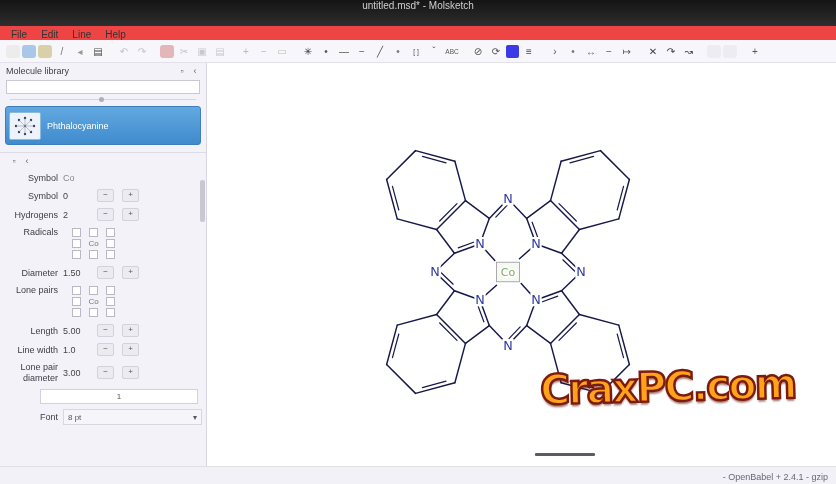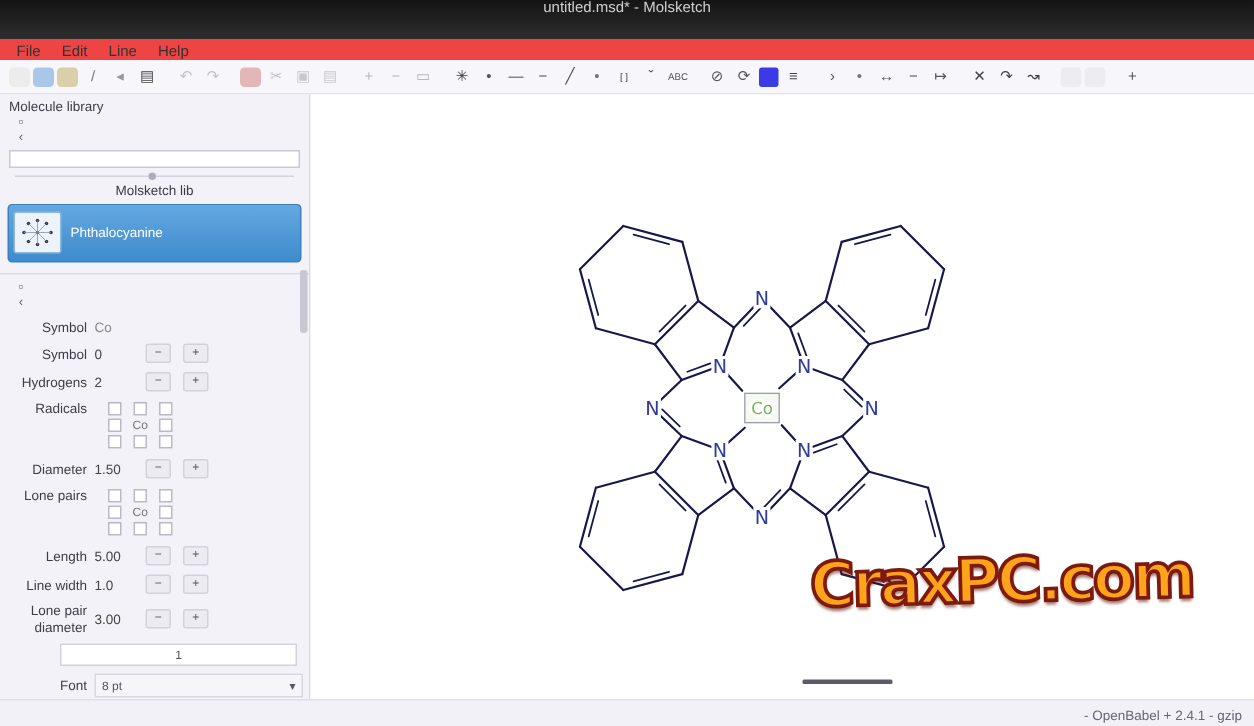--- a/index.html
+++ b/index.html
@@ -10,21 +10,21 @@
   .menubar{height:14px;display:flex;align-items:flex-end;padding-left:4px;background:#ef4444;
            font-size:10px;color:#333;}
   .menu-item{padding:0 7px;cursor:default;}
   .toolbar{height:22px;display:flex;align-items:center;padding-left:5px;background:#f7f6fb;
            border-bottom:1px solid #e3e2ea;}
   .tbicon{width:16px;height:16px;display:flex;align-items:center;justify-content:center;
           font-size:10px;border-radius:3px;margin:0 1px;flex:none;}
   .main{display:flex;height:403px;}
   .dockcol{width:206px;position:relative;background:#f3f2f8;border-right:1px solid #d9d8e2;
            display:flex;flex-direction:column;font-size:9px;color:#3d3d48;}
-  .dockheader{display:flex;align-items:flex-start;padding:3px 6px 2px;flex-direction:column;}
+  .dockheader{display:flex;align-items:flex-end;padding:3px 6px 2px;}
   .dockheader .dtitle{flex:1;}
   .dockbtn{width:10px;text-align:center;color:#666;font-size:9px;margin-left:3px;}
   .searchbox{height:12px;margin:2px 6px 1px;border:1px solid #c9c8d4;background:#fff;
              font-size:9px;padding:0 3px;font-family:inherit;}
   .sizeslider{position:relative;height:7px;margin:1px 10px;}
   .sizeslider .track{position:absolute;top:3px;left:0;right:0;height:1px;background:#d4d3de;}
   .sizeslider .knob{position:absolute;top:1px;left:48%;width:5px;height:5px;border-radius:50%;background:#aeadbc;}
   .libsection{text-align:center;margin:4px 0 2px;color:#3a3a44;}
   .libitem{margin:2px 5px;height:33px;border-radius:3px;border:1px solid #3d7fbe;
            background:linear-gradient(#63a8e1,#3f8bcd);display:flex;align-items:center;
@@ -119,21 +119,20 @@
     <div class="dockheader">
       <span class="dtitle">Molecule library</span>
       <span class="dockbtn">▫</span>
       <span class="dockbtn">‹</span>
     </div>
     <input class="searchbox" value="" placeholder="" style="">
     <div class="sizeslider">
       <div class="track"></div>
       <div class="knob"></div>
     </div>
-    <div class="libsection">Molsketch lib</div>
     <div id="libitems">
         <div class="libitem">
           <span class="libtile">
             <svg width="26" height="22" viewBox="0 0 26 22">
               <circle cx="13" cy="3" r="1.2" fill="#3a3a55"></circle>
               <circle cx="13" cy="19" r="1.2" fill="#3a3a55"></circle>
               <circle cx="4" cy="11" r="1.2" fill="#3a3a55"></circle>
               <circle cx="22" cy="11" r="1.2" fill="#3a3a55"></circle>
               <circle cx="7" cy="5" r="1.2" fill="#3a3a55"></circle>
               <circle cx="19" cy="5" r="1.2" fill="#3a3a55"></circle>

